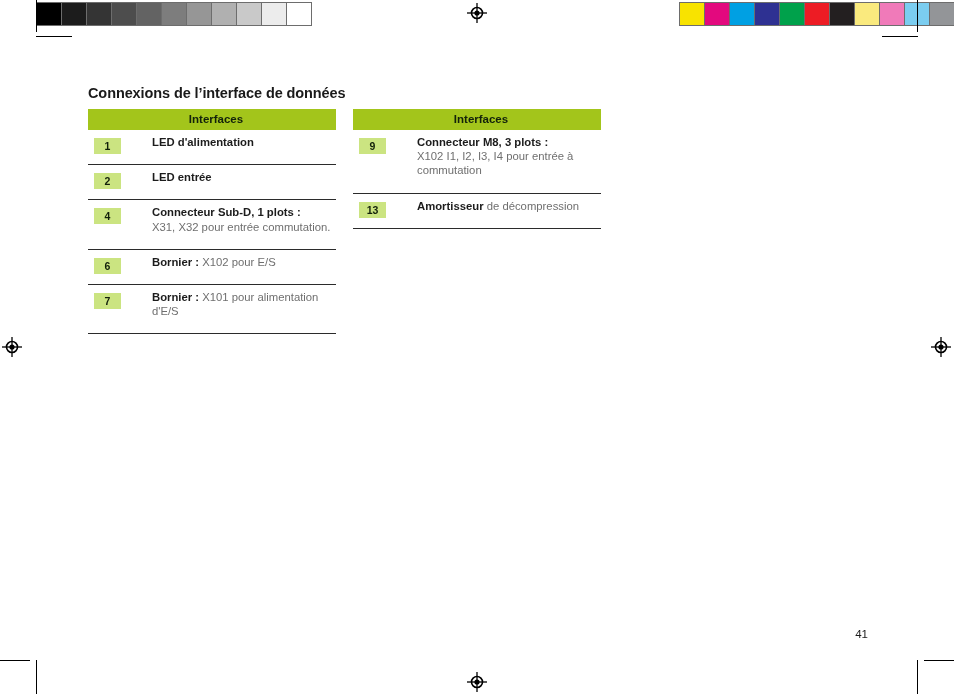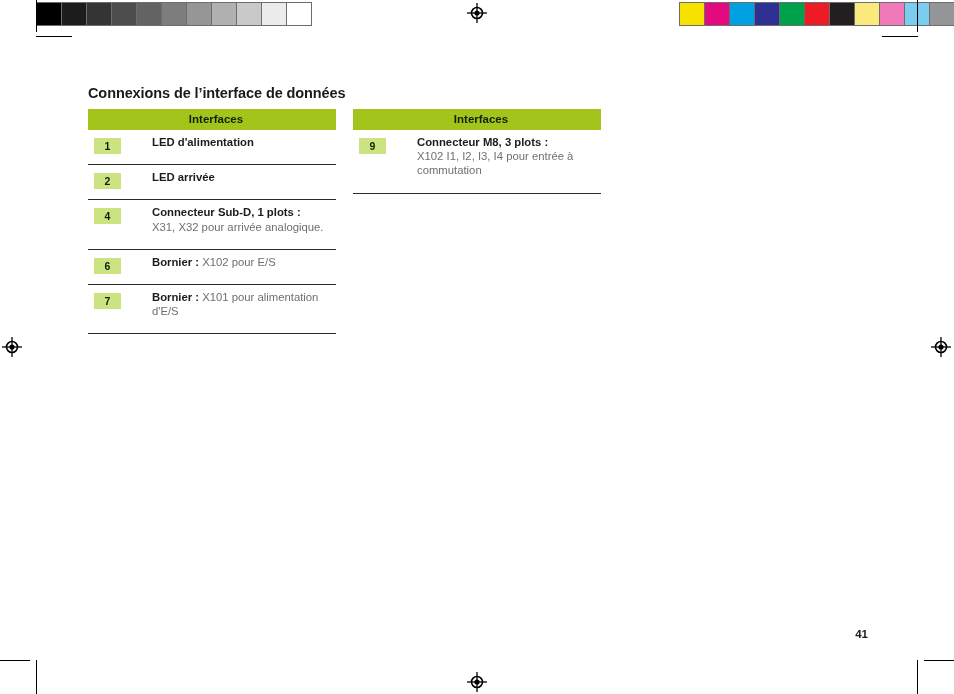--- a/index.html
+++ b/index.html
@@ -117,21 +117,21 @@
   .cell-desc .lbl {
     font-weight: bold;
     color: #1c1c1c;
   }
 
   #page-number {
     position: absolute;
     right: 86px;
     top: 628px;
     font-size: 11.5px;
-    font-weight: bold;
+    font-weight: normal;
     color: #1a1a1a;
   }
 </style>
 </head>
 <body>
 
 <div class="calib-strip" id="gray-strip">
     <div class="patch" style="background: rgb(0, 0, 0);"></div>
     <div class="patch" style="background: rgb(28, 28, 28);"></div>
     <div class="patch" style="background: rgb(52, 52, 52);"></div>
@@ -210,25 +210,25 @@
         <th class="table-header" colspan="2">Interfaces</th>
       </tr>
     </thead>
     <tbody>
         <tr class="iface-row">
           <td class="cell-num"><span class="badge">1</span></td>
           <td class="cell-desc"><span class="lbl">LED d'alimentation</span></td>
         </tr>
         <tr class="iface-row">
           <td class="cell-num"><span class="badge">2</span></td>
-          <td class="cell-desc"><span class="lbl">LED arrivée</span></td>
+          <td class="cell-desc"><span class="lbl">LED entrée</span></td>
         </tr>
         <tr class="iface-row">
           <td class="cell-num"><span class="badge">4</span></td>
-          <td class="cell-desc"><span class="lbl">Connecteur Sub-D, 1 plots :</span><br><span>X31, X32 pour arrivée analogique.</span></td>
+          <td class="cell-desc"><span class="lbl">Connecteur Sub-D, 1 plots :</span><br><span>X31, X32 pour entrée commutation.</span></td>
         </tr>
         <tr class="iface-row">
           <td class="cell-num"><span class="badge">6</span></td>
           <td class="cell-desc"><span class="lbl">Bornier :</span> <span>X102 pour E/S</span></td>
         </tr>
         <tr class="iface-row">
           <td class="cell-num"><span class="badge">7</span></td>
           <td class="cell-desc"><span class="lbl">Bornier :</span> <span>X101 pour alimentation d'E/S</span></td>
         </tr>
       </tbody>
@@ -238,18 +238,22 @@
     <thead>
       <tr>
         <th class="table-header" colspan="2">Interfaces</th>
       </tr>
     </thead>
     <tbody>
         <tr class="iface-row">
           <td class="cell-num"><span class="badge">9</span></td>
           <td class="cell-desc"><span class="lbl">Connecteur M8, 3 plots :</span><br><span>X102 I1, I2, I3, I4 pour entrée à commutation</span></td>
         </tr>
+        <tr class="iface-row">
+          <td class="cell-num"><span class="badge">13</span></td>
+          <td class="cell-desc"><span class="lbl">Amortisseur</span> <span>de décompression</span></td>
+        </tr>
       </tbody>
   </table>
 
   <div id="page-number">41</div>
 
 </div>
 
 </body></html>

